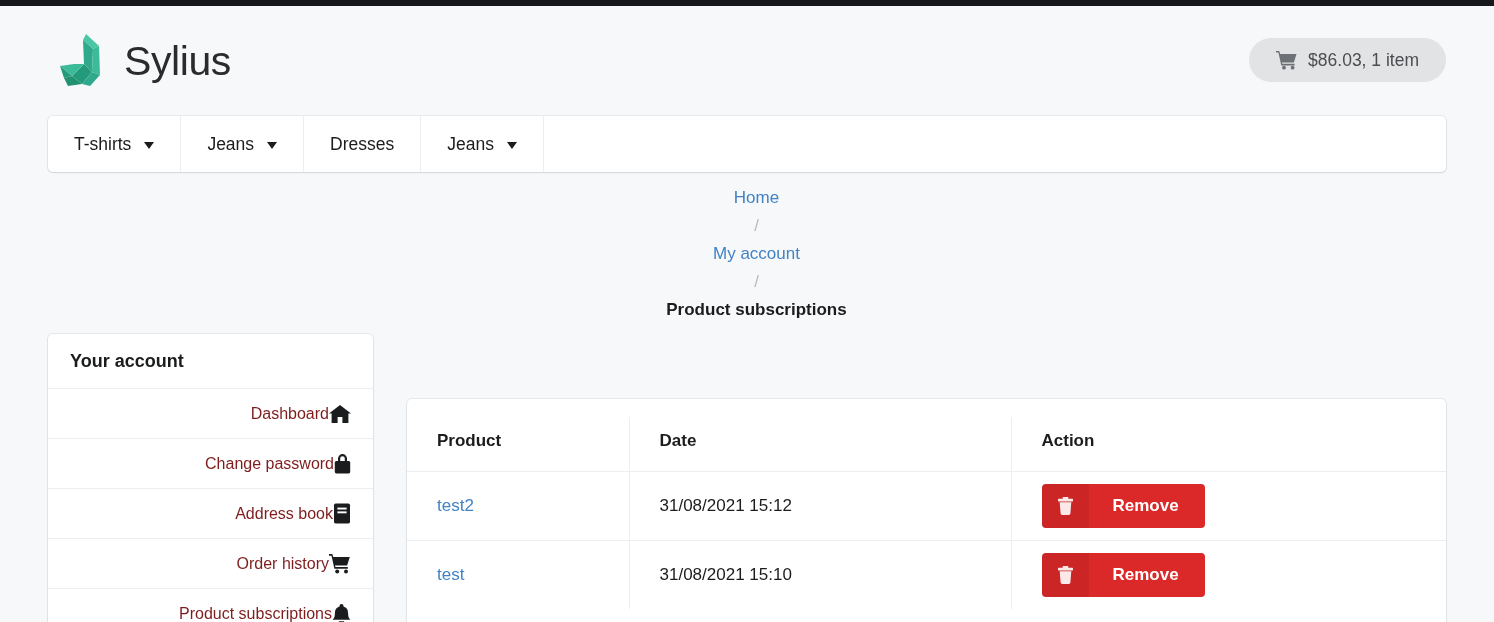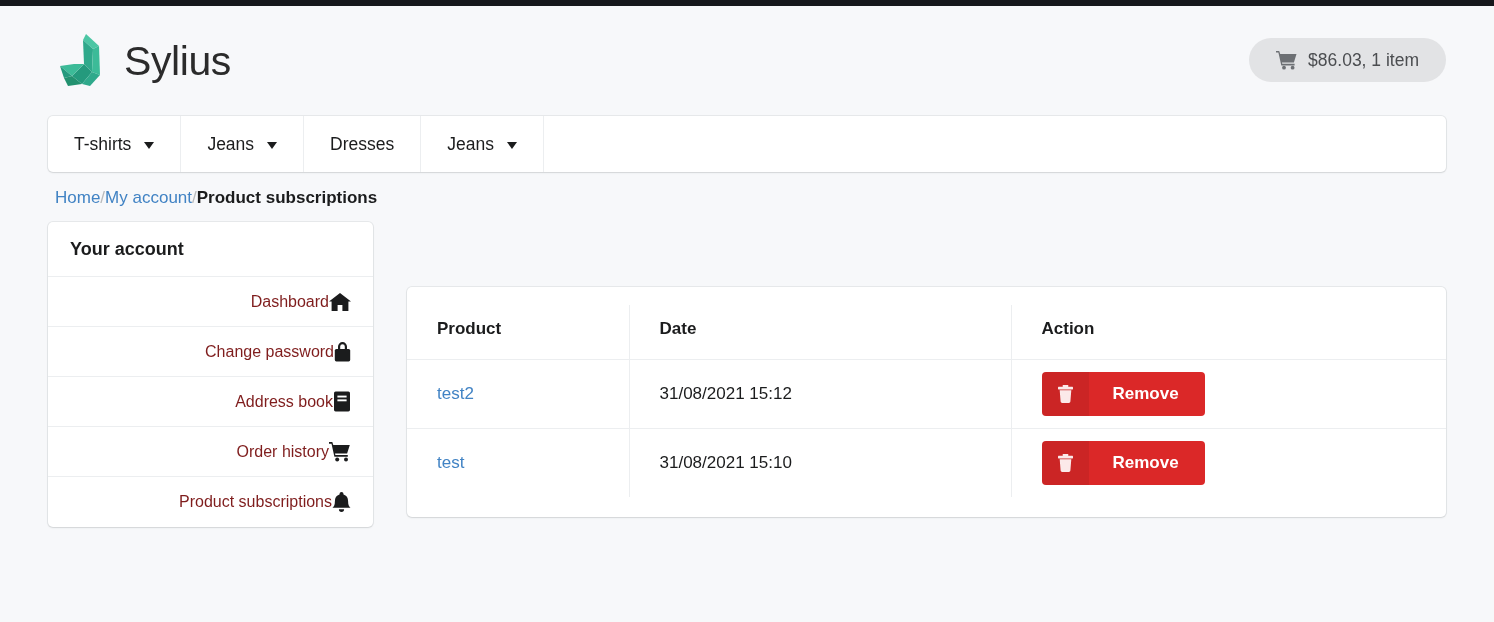--- a/index.html
+++ b/index.html
@@ -96,21 +96,22 @@
     margin-top: 2px;
   }
   .nav-filler { flex: 1; }
 
   
   .breadcrumb {
     padding: 16px 36px 0 55px;
     font-size: 17px;
     display: flex;
     align-items: center;
-    gap: 0;
+    gap: 8px;
+    flex-direction: column;
   }
   .bc-link { color: #4183c4; text-decoration: none; cursor: pointer; }
   .bc-sep { color: #b9bbbd; }
   .bc-active { color: #1b1c1d; font-weight: bold; }
 
   
   .content {
     display: flex;
     padding: 14px 48px 0 48px;
     gap: 34px;

